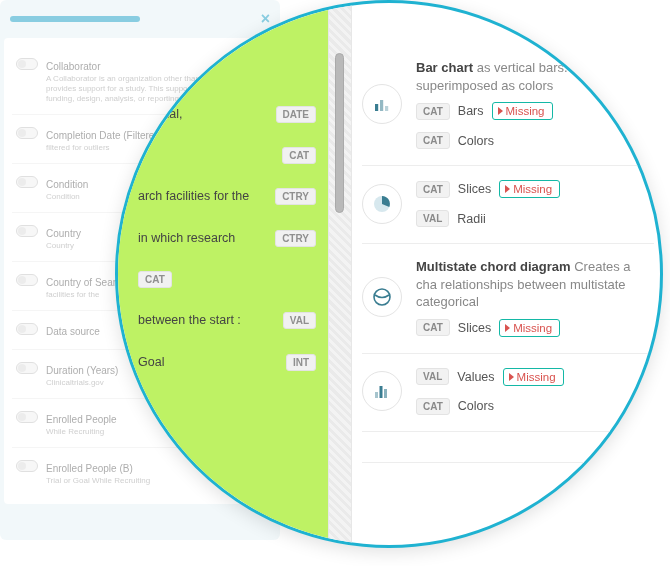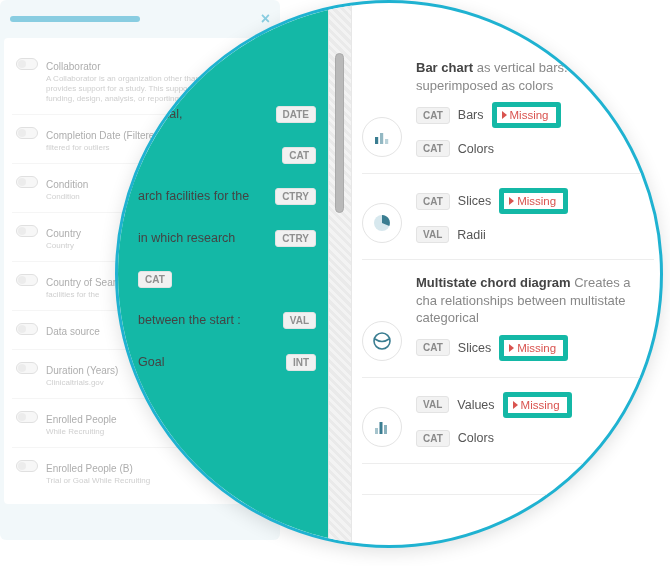--- a/index.html
+++ b/index.html
@@ -107,21 +107,21 @@
     position: absolute;
     top: 0; left: 0; right: 0; bottom: 0;
     display: flex;
   }
 
   
   .lens-left {
     width: 210px;
     padding: 55px 12px 10px 20px;
     position: relative;
-    background: #14b8a6;
+    background: #bef264;
   }
   .snippet {
     padding: 6px 0 18px 0;
   }
   .snippet-row { display:flex; align-items:flex-start; gap:8px; }
   .snippet-text {
     font-size: 12.5px;
     color: #444;
     line-height: 1.4;
     flex: 1;
@@ -160,21 +160,21 @@
   }
 
   
   .lens-right {
     flex: 1;
     padding: 42px 6px 10px 10px;
     overflow: hidden;
   }
   .chart-item {
     display: flex;
-    align-items: flex-end;
+    align-items: center;
     gap: 14px;
     padding: 14px 0 16px 0;
     border-bottom: 1px solid #ededed;
   }
   .chart-icon {
     width: 40px; height: 40px;
     border: 1px solid #e4e4e4;
     border-radius: 50%;
     background: #fff;
     flex-shrink: 0;
@@ -200,21 +200,21 @@
     padding: 2px 6px;
   }
   .pill-label {
     font-size: 12.5px;
     color: #555;
   }
   .pill-missing {
     font-size: 11.5px;
     color: #d9534f;
     background: #fff;
-    border: 5px solid #14b8a6;
+    border: 1px solid #14b8a6;
     border-radius: 3px;
     padding: 2px 7px 2px 5px;
     display:inline-flex; align-items:center; gap:3px;
   }
   .pill-missing::before {
     content: "";
     width: 0; height: 0;
     border-top: 4px solid transparent;
     border-bottom: 4px solid transparent;
     border-left: 5px solid #d9534f;

